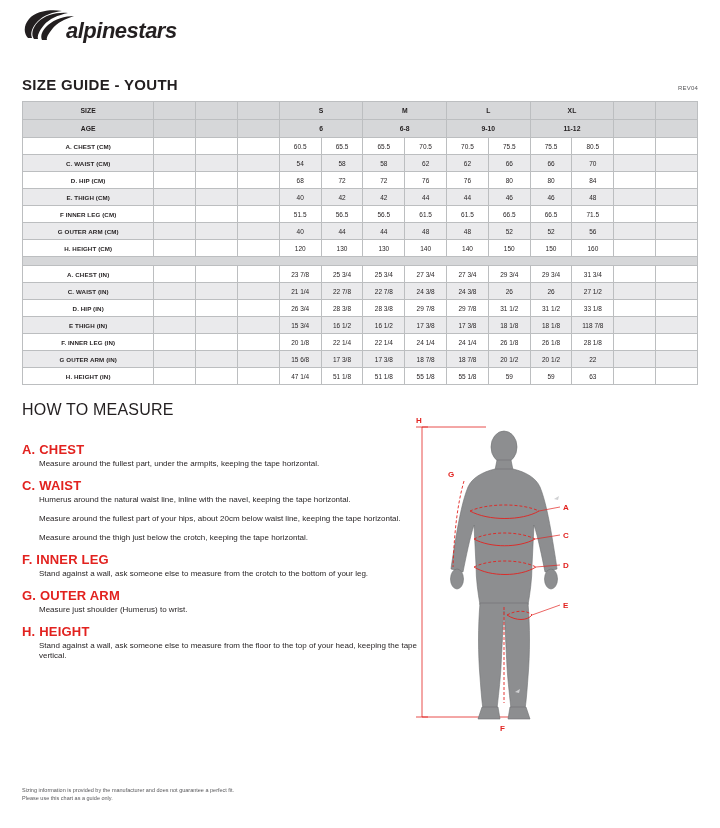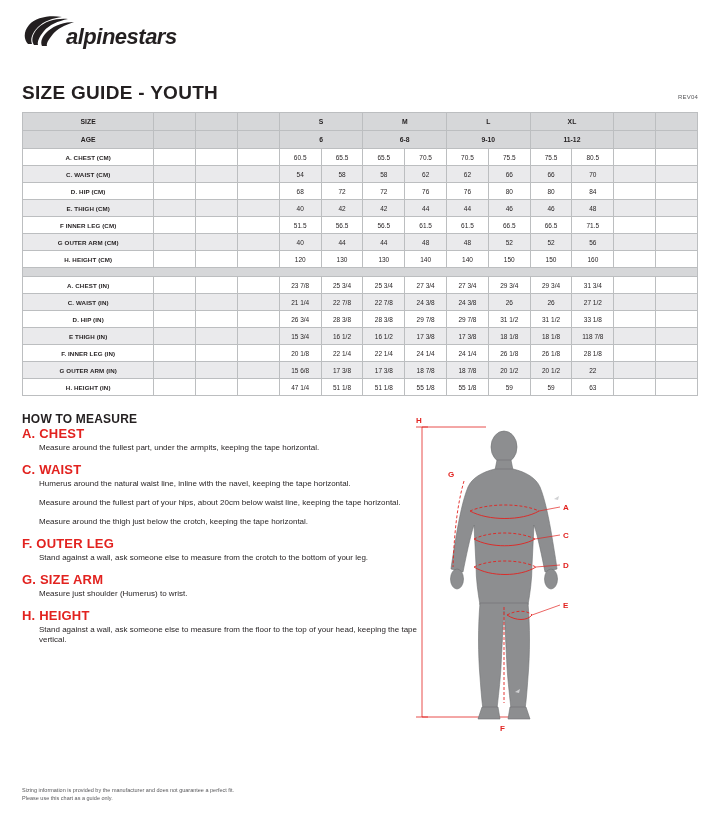--- a/index.html
+++ b/index.html
@@ -18,35 +18,35 @@
   .page {
     position: relative;
     width: 720px;
     height: 828px;
     box-sizing: border-box;
     padding: 0 22px;
   }
 
   
   .logo-area {
-    padding-top: 14px;
+    padding-top: 8px;
     height: 46px;
   }
   .logo-svg { display:block; }
 
   
   .title-row {
     display: flex;
     align-items: baseline;
     justify-content: space-between;
     margin-top: 22px;
     margin-bottom: 8px;
   }
   .title-main {
-    font-size: 19px;
+    font-size: 15px;
     font-weight: bold;
     letter-spacing: 0.3px;
   }
   .title-main .youth { color: #231f20; }
   .rev {
     font-size: 6px;
     color: #58585b;
     letter-spacing: 0.2px;
   }
 
@@ -89,24 +89,24 @@
     background: #d6d7d9;
     height: 8px;
     border-left: 1px solid #bcbec0;
     border-right: 1px solid #bcbec0;
   }
   td.blank { background: #ffffff; }
   tr.shaded td.blank { background: #eaeaec; }
 
   
   .howto-title {
-    font-size: 12px;
-    font-weight: bold;
+    font-size: 16px;
+    font-weight: normal;
     margin-top: 16px;
-    margin-bottom: 0;
+    margin-bottom: 23px;
     letter-spacing: 0.2px;
   }
   .measure-block { margin-bottom: 9px; }
   .measure-head {
     color: #e2221f;
     font-size: 13px;
     font-weight: bold;
     letter-spacing: 0.2px;
     margin-bottom: 2px;
   }
@@ -446,25 +446,25 @@
       <div class="measure-head">C. WAIST</div>
       <div class="measure-body">Humerus around the natural waist line, inline with the navel, keeping the tape horizontal.</div>
     </div>
     <div class="measure-block">
       <div class="measure-body">Measure around the fullest part of your hips, about 20cm below waist line, keeping the tape horizontal.</div>
     </div>
     <div class="measure-block">
       <div class="measure-body">Measure around the thigh just below the crotch, keeping the tape horizontal.</div>
     </div>
     <div class="measure-block">
-      <div class="measure-head">F. OUTER LEG</div>
+      <div class="measure-head">F. INNER LEG</div>
       <div class="measure-body">Stand against a wall, ask someone else to measure from the crotch to the bottom of your leg.</div>
     </div>
     <div class="measure-block">
-      <div class="measure-head">G. SIZE ARM</div>
+      <div class="measure-head">G. OUTER ARM</div>
       <div class="measure-body">Measure just shoulder (Humerus) to wrist.</div>
     </div>
     <div class="measure-block">
       <div class="measure-head">H. HEIGHT</div>
       <div class="measure-body">Stand against a wall, ask someone else to measure from the floor to the top of your head, keeping the tape vertical.</div>
     </div>
   </div>
 
   <div class="figure-area">
     <svg width="300" height="330" viewBox="0 0 300 330">

